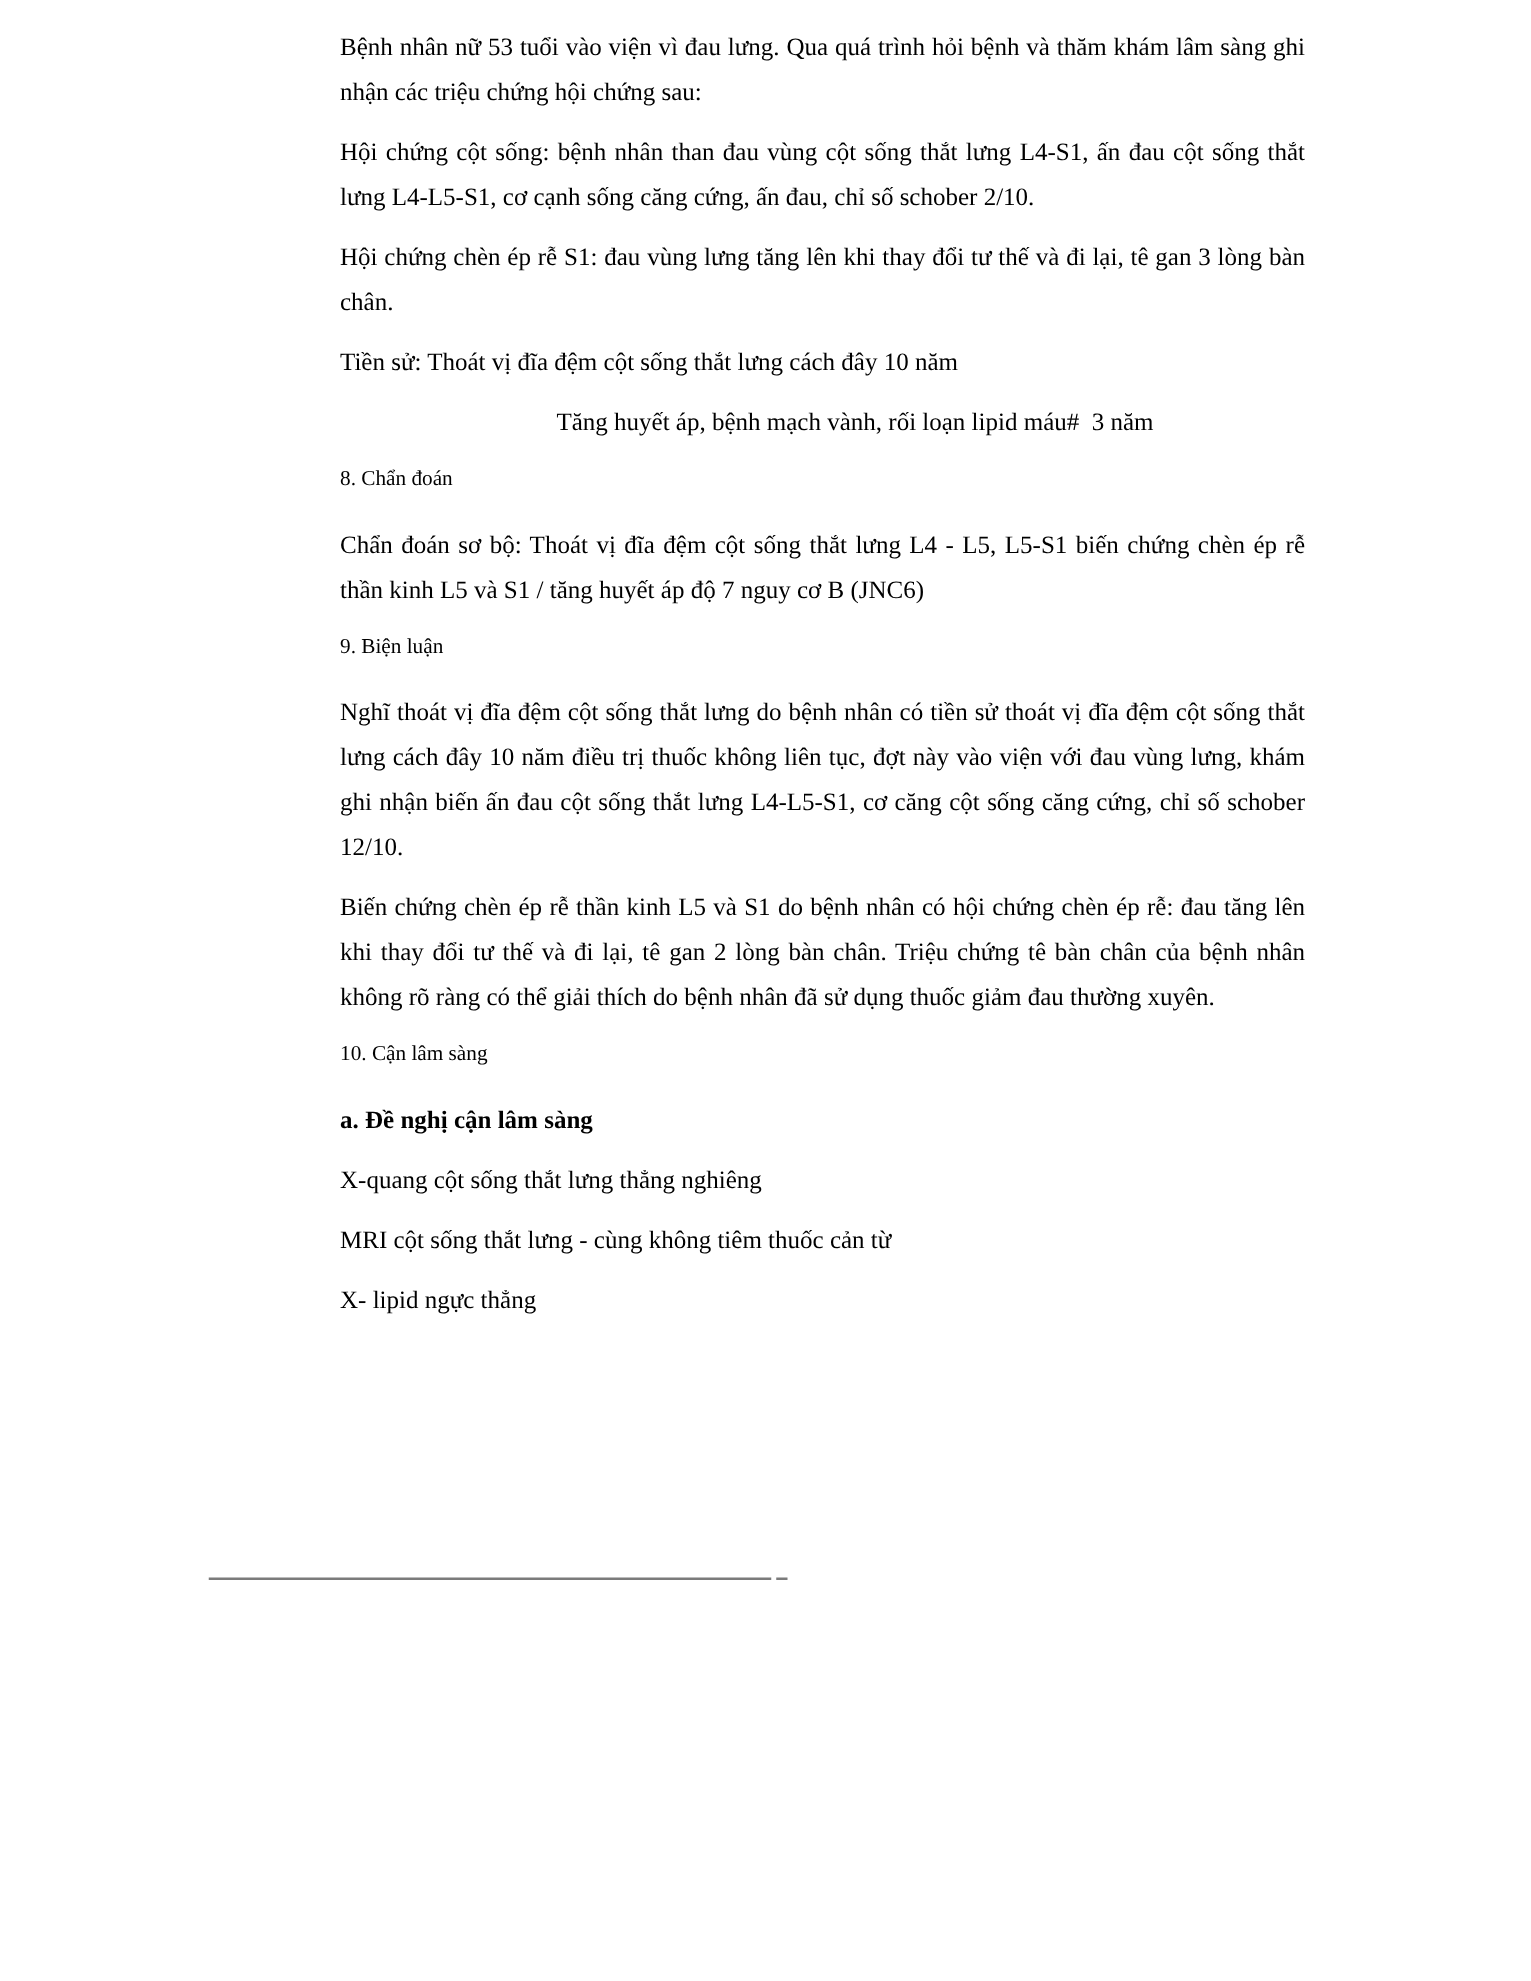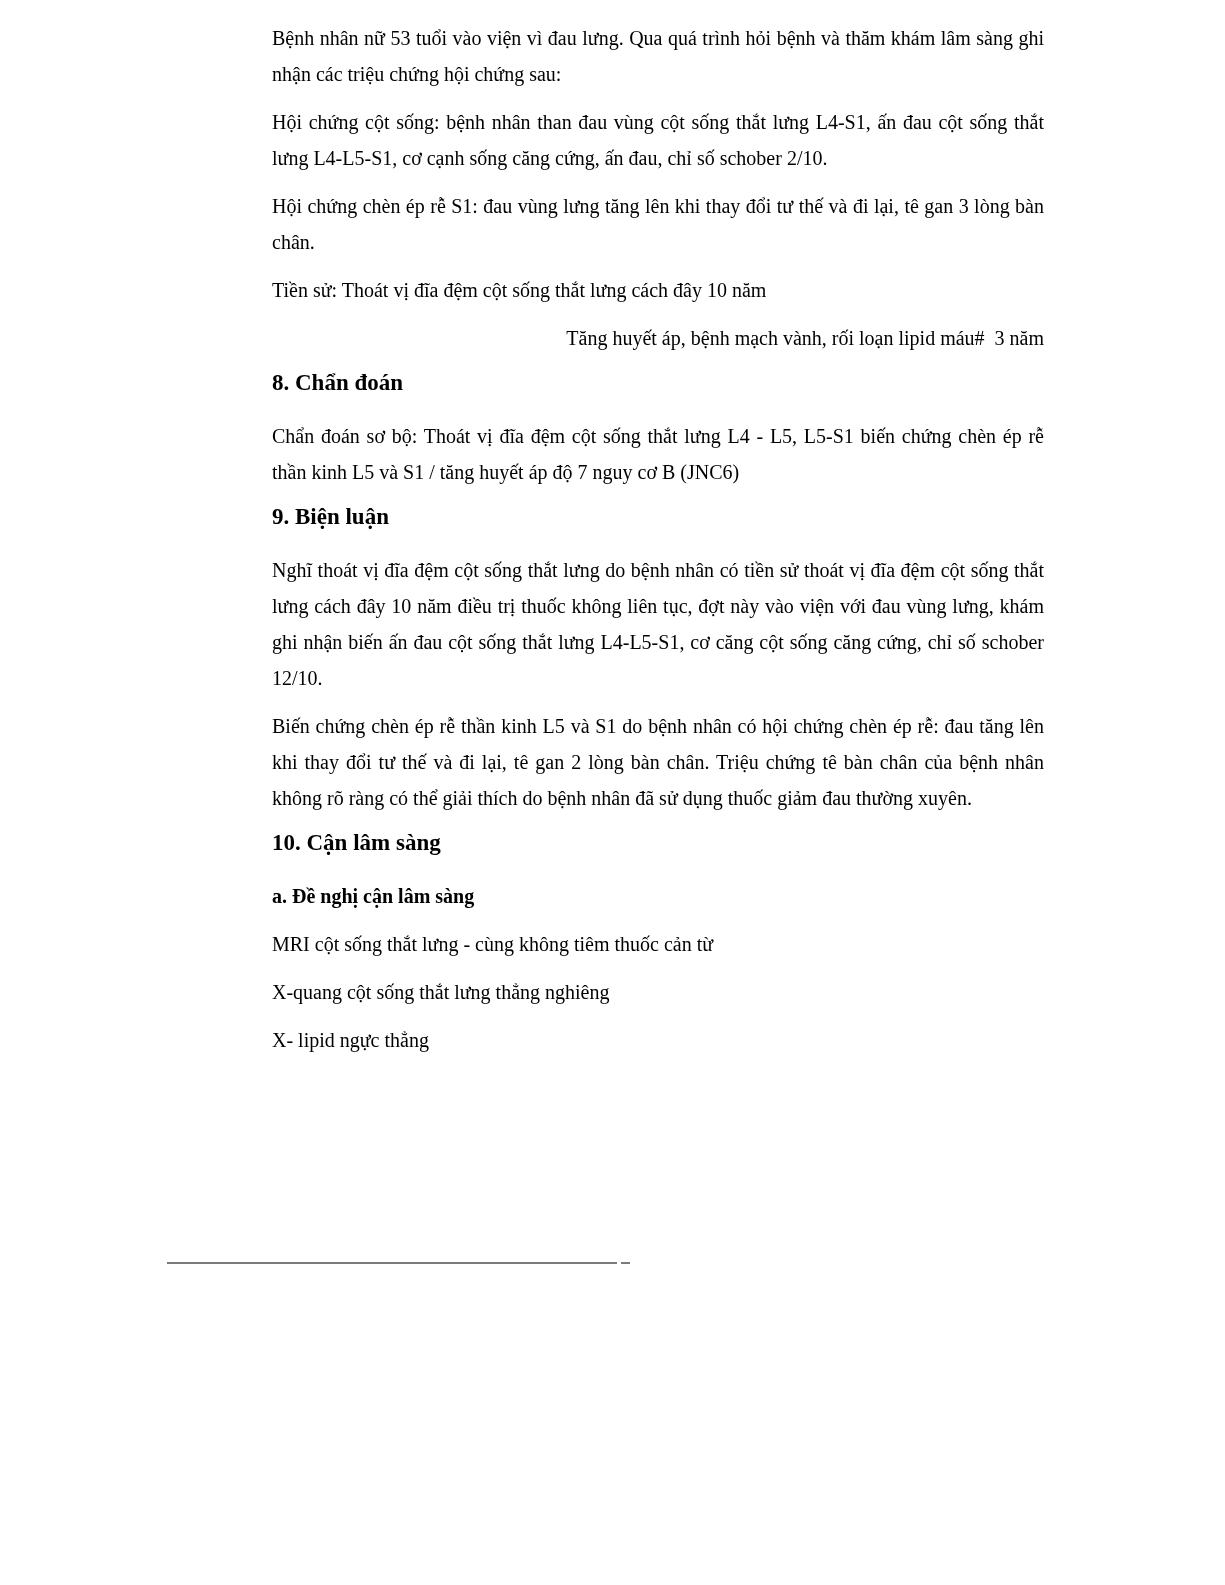--- a/index.html
+++ b/index.html
@@ -17,26 +17,26 @@
     top: 20px;
     width: 772px;
     font-size: 20px;
     line-height: 36px;
     text-align: justify;
   }
   .para { margin: 0 0 12px 0; }
   .para-indent {
     margin: 0 0 12px 0;
     padding-left: 52px;
-    text-align: right;
+    text-align: center;
     white-space: pre-wrap;
   }
   .h-section {
-    font-size: 23px;
-    font-weight: bold;
+    font-size: 17px;
+    font-weight: normal;
     line-height: 30px;
     margin: 8px 0 20px 0;
     text-align: left;
   }
   .h-sub {
     font-size: 20px;
     font-weight: bold;
     line-height: 36px;
     margin: 0 0 12px 0;
     text-align: left;
@@ -59,19 +59,19 @@
   <p class="para">Hội chứng chèn ép rễ S1: đau vùng lưng tăng lên khi thay đổi tư thế và đi lại, tê gan 3 lòng bàn chân.</p>
   <p class="para">Tiền sử: Thoát vị đĩa đệm cột sống thắt lưng cách đây 10 năm</p>
   <p class="para-indent">Tăng huyết áp, bệnh mạch vành, rối loạn lipid máu#  3 năm</p>
   <div class="h-section">8. Chẩn đoán</div>
   <p class="para">Chẩn đoán sơ bộ: Thoát vị đĩa đệm cột sống thắt lưng L4 - L5, L5-S1 biến chứng chèn ép rễ thần kinh L5 và S1 / tăng huyết áp độ 7 nguy cơ B (JNC6)</p>
   <div class="h-section">9. Biện luận</div>
   <p class="para">Nghĩ thoát vị đĩa đệm cột sống thắt lưng do bệnh nhân có tiền sử thoát vị đĩa đệm cột sống thắt lưng cách đây 10 năm điều trị thuốc không liên tục, đợt này vào viện với đau vùng lưng, khám ghi nhận biến ấn đau cột sống thắt lưng L4-L5-S1, cơ căng cột sống căng cứng, chỉ số schober 12/10.</p>
   <p class="para">Biến chứng chèn ép rễ thần kinh L5 và S1 do bệnh nhân có hội chứng chèn ép rễ: đau tăng lên khi thay đổi tư thế và đi lại, tê gan 2 lòng bàn chân. Triệu chứng tê bàn chân của bệnh nhân không rõ ràng có thể giải thích do bệnh nhân đã sử dụng thuốc giảm đau thường xuyên.</p>
   <div class="h-section">10. Cận lâm sàng</div>
   <div class="h-sub">a. Đề nghị cận lâm sàng</div>
+  <p class="para">X-quang cột sống thắt lưng thẳng nghiêng</p>
   <p class="para">MRI cột sống thắt lưng - cùng không tiêm thuốc cản từ</p>
-  <p class="para">X-quang cột sống thắt lưng thẳng nghiêng</p>
   <p class="para">X- lipid ngực thẳng</p>
 </div>
 
 <div class="footnote-rule rule-main"></div>
 <div class="footnote-rule rule-dash"></div>
 
 </body></html>

